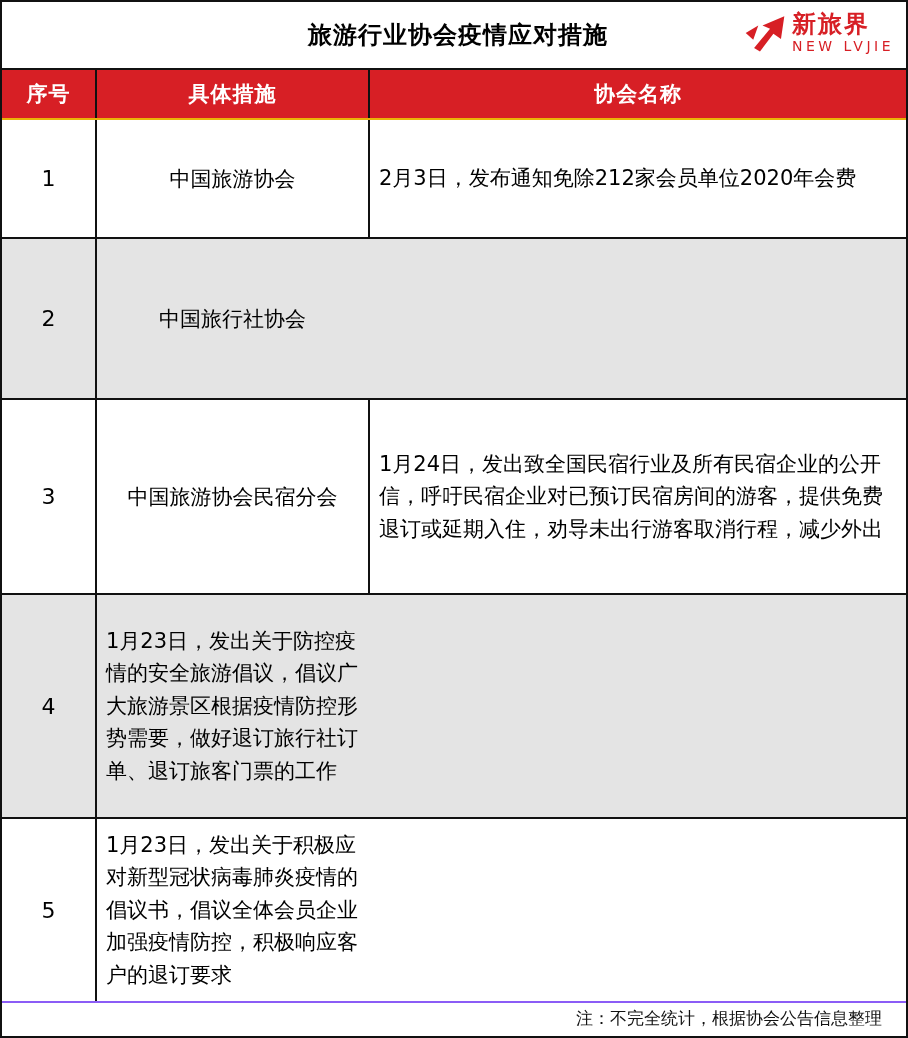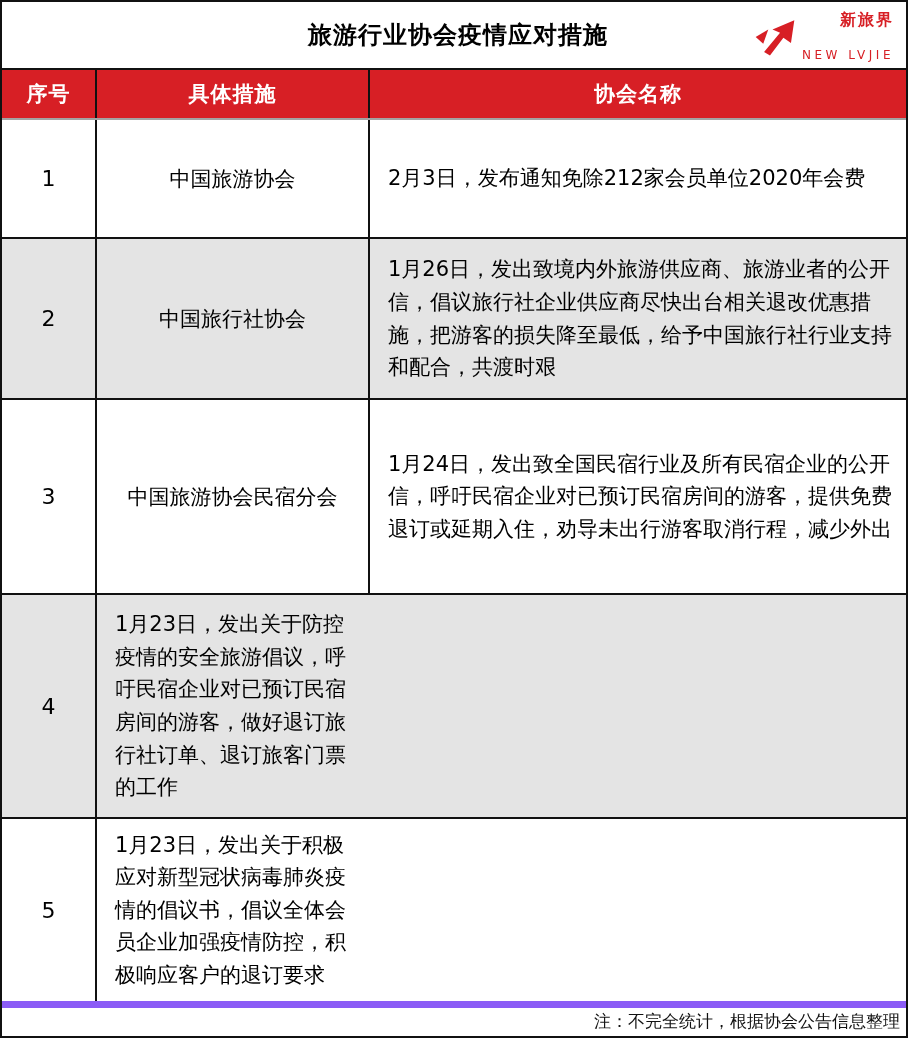--- a/index.html
+++ b/index.html
@@ -22,34 +22,33 @@
   .page-title{
     font-size:24px;font-weight:bold;letter-spacing:1px;color:#000000;margin-left:8px;
   }
   .logo{
     position:absolute;right:12px;top:10px;
     display:flex;align-items:center;gap:6px;
   }
   .logo svg{display:block;}
   .logo-text{display:flex;flex-direction:column;line-height:1;}
   .logo-name{
-    font-size:16px;font-weight:bold;color:#d71f25;letter-spacing:2px;
+    font-size:24px;font-weight:bold;color:#d71f25;letter-spacing:2px;
     font-family:"DejaVu Serif","Liberation Serif",serif;
-    text-align:right;
   }
   .logo-sub{
-    font-size:12px;color:#d71f25;letter-spacing:3.5px;margin-top:21px;
+    font-size:14px;color:#d71f25;letter-spacing:3.5px;margin-top:3px;
     font-family:"DejaVu Sans","Liberation Sans",sans-serif;
   }
   
   .thead{
     flex:0 0 auto;height:52px;
     display:grid;grid-template-columns:93px 273px 1fr;
     background:#d71f25;
-    border-top:2px solid #111;border-bottom:2px solid #a3a3a3;
+    border-top:2px solid #111;border-bottom:2px solid #eab308;
     box-sizing:border-box;
   }
   .th{
     display:flex;align-items:center;justify-content:center;
     color:#fff;font-size:21px;font-weight:bold;letter-spacing:1px;
   }
   .th + .th{border-left:2px solid #111;}
   #rows{flex:0 0 auto;display:flex;flex-direction:column;}
   .trow{
     display:grid;grid-template-columns:93px 273px 1fr;
@@ -63,28 +62,28 @@
   #rows .trow:nth-child(5){height:184px;}
   .td{
     display:flex;align-items:center;box-sizing:border-box;
     font-size:21px;color:#000;
   }
   .td + .td{border-left:2px solid #111;}
   .td-no{justify-content:center;font-size:22px;}
   .td-name{justify-content:center;text-align:center;padding:8px 6px;}
   .td-measure{
     justify-content:flex-start;text-align:left;
-    padding:6px 10px 6px 18px;line-height:1.55;
+    padding:6px 10px 6px 9px;line-height:1.55;
   }
   
   .note-bar{
     flex:1 1 auto;
-    border-top:7px solid #8b5cf6;
+    border-top:2px solid #8b5cf6;
     display:flex;align-items:center;justify-content:flex-end;
-    padding:0 6px 2px 0;box-sizing:border-box;
+    padding:0 24px 2px 0;box-sizing:border-box;
     background:#fff;
   }
   .note-text{
     font-size:17px;color:#111;
     font-family:"DejaVu Serif","Liberation Serif",serif;
   }
 </style>
 </head>
 <body>
 
@@ -113,32 +112,31 @@
   <div id="rows">
     <div class="trow">
       <div class="td td-no">1</div>
       <div class="td td-name">中国旅游协会</div>
       <div class="td td-measure">2月3日，发布通知免除212家会员单位2020年会费</div>
     </div>
 
     <div class="trow">
       <div class="td td-no">2</div>
       <div class="td td-name">中国旅行社协会</div>
-      <div class="td td-measure">1月26日，发出致境内外旅游供应商、旅游业者的公开信，倡议旅行社企业供应商尽快出台相关退改优惠措施，把游客的损失降至最低，给予中国旅行社行业支持和配合，共渡时艰</div>
     </div>
 
     <div class="trow">
       <div class="td td-no">3</div>
       <div class="td td-name">中国旅游协会民宿分会</div>
       <div class="td td-measure">1月24日，发出致全国民宿行业及所有民宿企业的公开信，呼吁民宿企业对已预订民宿房间的游客，提供免费退订或延期入住，劝导未出行游客取消行程，减少外出</div>
     </div>
 
     <div class="trow">
       <div class="td td-no">4</div>
-      <div class="td td-measure">1月23日，发出关于防控疫情的安全旅游倡议，呼吁民宿企业对已预订民宿房间的游客，做好退订旅行社订单、退订旅客门票的工作</div>
+      <div class="td td-measure">1月23日，发出关于防控疫情的安全旅游倡议，倡议广大旅游景区根据疫情防控形势需要，做好退订旅行社订单、退订旅客门票的工作</div>
     </div>
 
     <div class="trow">
       <div class="td td-no">5</div>
       <div class="td td-measure">1月23日，发出关于积极应对新型冠状病毒肺炎疫情的倡议书，倡议全体会员企业加强疫情防控，积极响应客户的退订要求</div>
     </div>
   </div>
 
   <div class="note-bar">
     <span class="note-text">注：不完全统计，根据协会公告信息整理</span>

